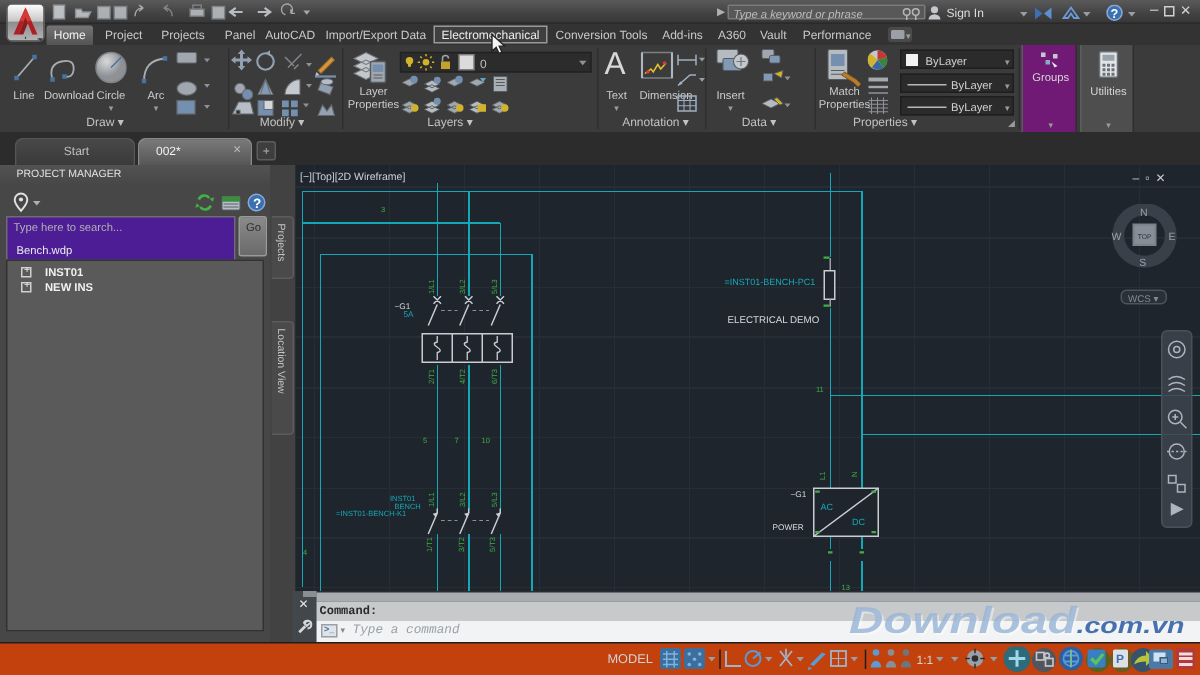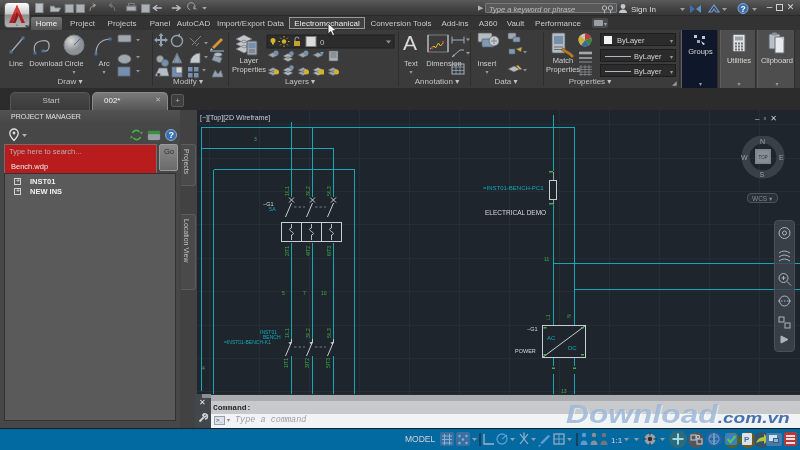--- a/index.html
+++ b/index.html
@@ -27,21 +27,21 @@
   #sidestrip { position:absolute; left:180px; top:110px; width:17px; height:318px; background:#424242; }
   .vtab { position:absolute; left:1px; width:15px; background:#4a4a4a; border:1px solid #5c5c5c;
     border-left:none; border-radius:0 3px 3px 0; }
   .vtab span { position:absolute; left:2px; top:4px; font-size:7px; color:#c4c4c4;
     writing-mode:vertical-rl; }
   
   #canvas { position:absolute; left:197px; top:110px; width:603px; height:284px; background:#1f252d; overflow:hidden; }
   
   #cmdwin { position:absolute; left:195px; top:394px; width:605px; height:34px; }
   
-  #statusbar { position:absolute; left:0; top:428px; width:800px; height:22px; background:#0369a1; border-top:1px solid #1e1e1e; }
+  #statusbar { position:absolute; left:0; top:428px; width:800px; height:22px; background:#c2410c; border-top:1px solid #1e1e1e; }
 </style>
 </head>
 <body>
 <div id="titlebar">
 
   <svg class="abs" style="left:32px;top:1px;opacity:0.82;transform:scale(0.92);transform-origin:0 50%" width="190" height="14" viewBox="0 0 190 14">
     <g fill="none" stroke="#c9cdd1" stroke-width="1">
       <rect x="4" y="2" width="8" height="10" fill="#d7dbdf" stroke="#9aa0a5"></rect>
       <path d="M20 11 L20 5 L24 5 L25 7 L31 7 L29 11 Z" fill="#cfd3d7" stroke="#9aa0a5"></path>
       <rect x="36" y="3" width="9" height="9" fill="#c4c8cc" stroke="#8a9095"></rect>
@@ -364,21 +364,21 @@
   </div>
   <div class="abs" style="left:600px;top:34px;width:76px;height:13px;background:#2b2b2b;border:1px solid #1e1e1e">
     <div class="abs" style="left:4px;top:6px;width:26px;height:1px;background:#b4b8bc"></div>
     <div class="abs" style="left:33px;top:2px;font-size:7.5px;color:#d2d2d2">ByLayer</div>
     <div class="abs" style="right:2px;top:3px;color:#9a9ea3;font-size:6px">▾</div>
   </div>
   <div class="plabel" style="left:552px;width:76px">Properties  ▾</div>
   <div class="abs" style="left:672px;bottom:2px;color:#9a9a9a;font-size:6px">◢</div>
   <div class="psep" style="left:679px"></div>
 
-  <div class="abs" style="left:681px;top:0;width:37px;height:58px;background:#0f172a;border-left:1px solid #5c5c5c;border-right:1px solid #2e2e2e">
+  <div class="abs" style="left:681px;top:0;width:37px;height:58px;background:#701a75;border-left:1px solid #5c5c5c;border-right:1px solid #2e2e2e">
     <svg class="abs" style="left:11px;top:4px" width="14" height="12" viewBox="0 0 14 12">
       <g fill="#c4c8cc">
           <rect x="1" y="1" width="3" height="3"></rect>
           <rect x="9" y="2" width="3" height="3"></rect>
           <rect x="4" y="6" width="3" height="3" fill="#8aa8c8"></rect>
           <path d="M8 7 l4 3 -2 1 z" fill="#e8e8e8"></path>
         </g>
     </svg>
     <div class="abs" style="left:0;top:17px;width:37px;text-align:center;font-size:7.5px;color:#d6d6d6">Groups</div>
     <div class="abs" style="left:0;bottom:1px;width:37px;text-align:center;font-size:6px;color:#9a9a9a">▾</div>
@@ -395,30 +395,20 @@
           <rect x="6" y="11.5" width="2" height="2"></rect>
           <rect x="9" y="11.5" width="2" height="2"></rect>
           <rect x="3" y="14.5" width="2" height="2"></rect>
           <rect x="6" y="14.5" width="2" height="2"></rect>
           <rect x="9" y="14.5" width="2" height="2"></rect>
         </g>
     </svg>
     <div class="abs" style="left:0;top:26px;width:36px;text-align:center;font-size:7.5px;color:#d6d6d6">Utilities</div>
     <div class="abs" style="left:0;bottom:1px;width:36px;text-align:center;font-size:6px;color:#9a9a9a">▾</div>
   </div>
-  <div class="abs" style="left:757px;top:0;width:38px;height:58px;background:#4e4e4e;border-left:1px solid #5c5c5c;border-right:1px solid #2e2e2e">
-    <svg class="abs" style="left:10px;top:2px" width="18" height="22" viewBox="0 0 18 22">
-      <rect x="1" y="2" width="11" height="15" rx="1" fill="#b8bfc6" stroke="#5a6066"></rect>
-      <rect x="4" y="0.5" width="5" height="3" rx="1" fill="#8a9099"></rect>
-      <path d="M7 5 h9 v16 h-9 z" fill="#e8ebee" stroke="#6a7077"></path>
-      <path d="M12 5 h4 l-0 4 z" fill="#c0c6cc"></path>
-    </svg>
-    <div class="abs" style="left:0;top:26px;width:38px;text-align:center;font-size:7.5px;color:#d6d6d6">Clipboard</div>
-    <div class="abs" style="left:0;bottom:1px;width:38px;text-align:center;font-size:6px;color:#9a9a9a">▾</div>
-  </div>
 </div>
 
 <svg class="abs" style="left:326px;top:22px;z-index:99" width="12" height="16" viewBox="0 0 12 16">
   <path d="M2 1 L2 12 L4.8 9.6 L6.6 13.6 L8.6 12.7 L6.8 8.8 L10.4 8.6 Z" fill="#f4f4f4" stroke="#222" stroke-width="0.9"></path>
 </svg>
 <div id="filetabs">
   <div class="abs" style="left:10px;top:4px;width:80px;height:18px;background:linear-gradient(#484848,#3a3a3a);border:1px solid #565656;border-bottom:none;border-radius:5px 5px 0 0">
     <div class="abs" style="left:0;top:3px;width:80px;text-align:center;font-size:8px;color:#c0c0c0">Start</div>
   </div>
   <div class="abs" style="left:92px;top:4px;width:76px;height:18px;background:linear-gradient(#7a7a7a,#565656);border:1px solid #8a8a8a;border-bottom:none;border-radius:5px 5px 0 0">
@@ -450,21 +440,21 @@
       </g>
     <g>
         <rect x="19" y="3" width="12" height="9" rx="1" fill="#b8bfc6" stroke="#5a6066" stroke-width="0.7"></rect>
        <rect x="19" y="3" width="12" height="3.5" fill="#3a8f3f"></rect>
        <path d="M20 8 h10 M20 10 h10" stroke="#5a6066" stroke-width="0.7"></path>
       </g>
     <circle cx="42" cy="7" r="5.5" fill="#3a6fb0" stroke="#88aad4"></circle>
     <text x="39.6" y="10.4" font-size="9" fill="#fff" font-family="Liberation Sans" font-weight="bold">?</text>
   </svg>
 
-  <div class="abs" style="left:4px;top:34px;width:153px;height:31px;background:#b91c1c;border:1px solid #6e6e6e">
+  <div class="abs" style="left:4px;top:34px;width:153px;height:31px;background:#4c1d95;border:1px solid #6e6e6e">
     <div class="abs" style="left:4px;top:1.5px;font-size:7.5px;color:#b2b2b2">Type here to search...</div>
   </div>
   <div class="abs" style="left:159px;top:34px;width:19px;height:27px;background:linear-gradient(#8a8a8a,#6a6a6a);border:1px solid #9a9a9a;border-radius:2px">
     <div class="abs" style="left:0;top:1.5px;width:18px;text-align:center;font-size:7.5px;color:#2c2c2c">Go</div>
   </div>
   <div class="abs" style="left:11px;top:52px;font-size:7.5px;color:#ececec">Bench.wdp</div>
 
   <div class="abs" style="left:4px;top:63px;width:172px;height:248px;background:#5a5a5a;border:1px solid #323232">
     <div class="abs" style="left:9px;top:4px;width:7px;height:7px;border:1px solid #d0d0d0;background:#5a5a5a">
       <div class="abs" style="left:0.5px;top:-2px;width:5px;text-align:center;font-size:7px;color:#e8e8e8">+</div>

